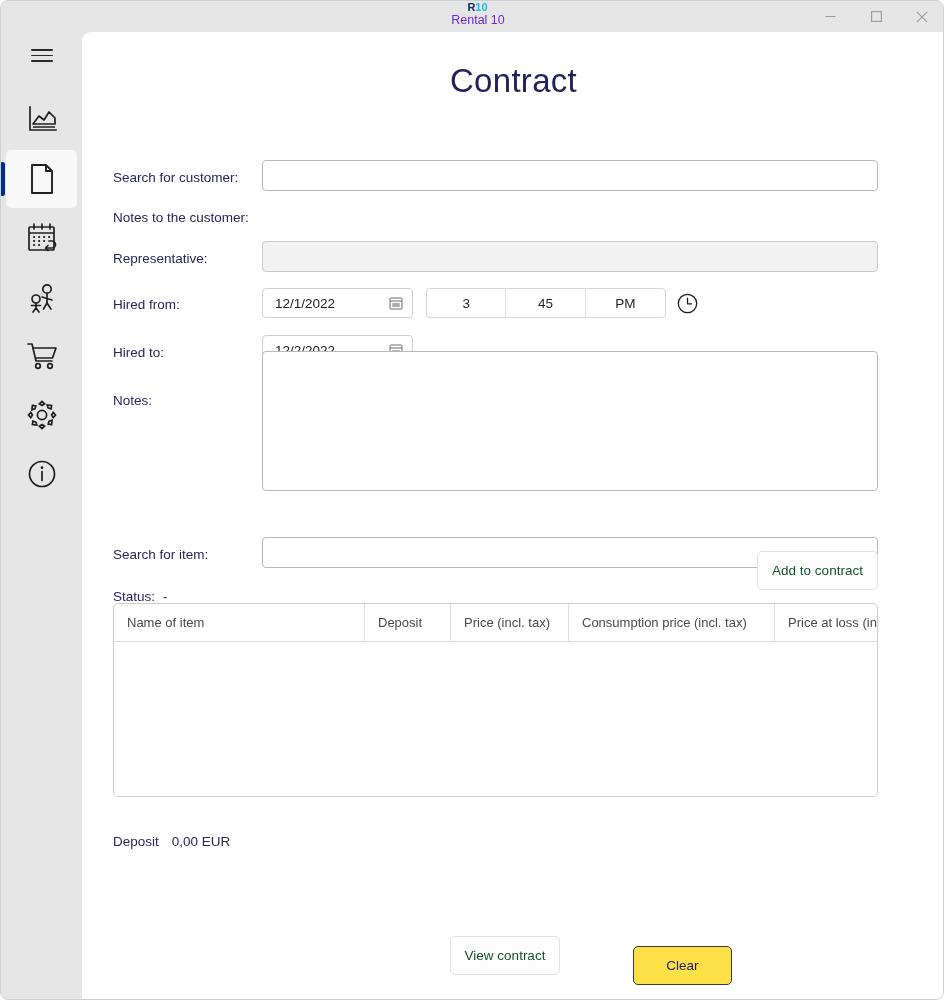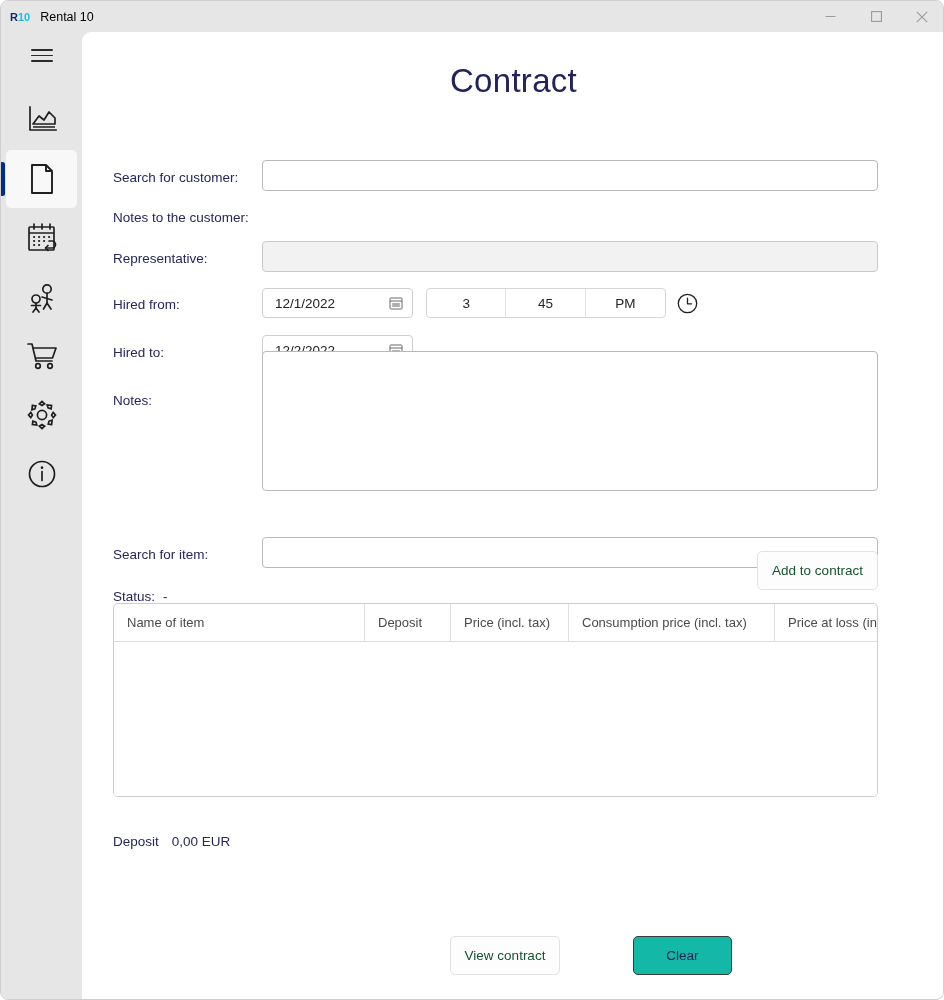--- a/index.html
+++ b/index.html
@@ -16,34 +16,34 @@
     background:#e6e6e6;
     border:1px solid #cfcfcf;
     border-radius:8px;
     overflow:hidden;
   }
 
   
   .titlebar {
     position:absolute; left:0; top:0; width:944px; height:31px;
     background:#e6e6e6;
-    display:flex; align-items:center;
+    display:flex; align-items:center;flex-direction:column;
   }
   .app-logo {
     margin-left:9px;
     font-family:"Liberation Sans", sans-serif;
     font-size:11px; font-weight:bold;
     letter-spacing:0px;
   }
   .app-logo .r { color:#0b2f6b; }
   .app-logo .ten { color:#12c0e8; }
   .app-title {
     margin-left:10px;
     font-size:12.5px;
-    color:#000000;
+    color:#6d28d9;
   }
   .win-controls {
     position:absolute; right:0; top:0; height:31px;
     display:flex;
   }
   .win-btn {
     width:46px; height:31px;
     display:flex; align-items:center; justify-content:center;
     color:#9a9a9a;
   }
@@ -159,23 +159,24 @@
   .btn {
     position:absolute;
     display:flex; align-items:center; justify-content:center;
     border-radius:5px;
     font-size:13.5px;
     background:#fdfdfd;
     border:1px solid #e2e2e2;
     color:#14532d;
   }
   .btn.enabled {
-    background:#14b8a6;
+    background:#fde047;
     border:1px solid #3a3a3a;
     color:#23235c;
+    margin-top:10px;
   }
 
   
   .table {
     position:absolute;
     background:#ffffff;
     border:1px solid #cdcdcd;
     border-radius:5px;
     overflow:hidden;
   }

